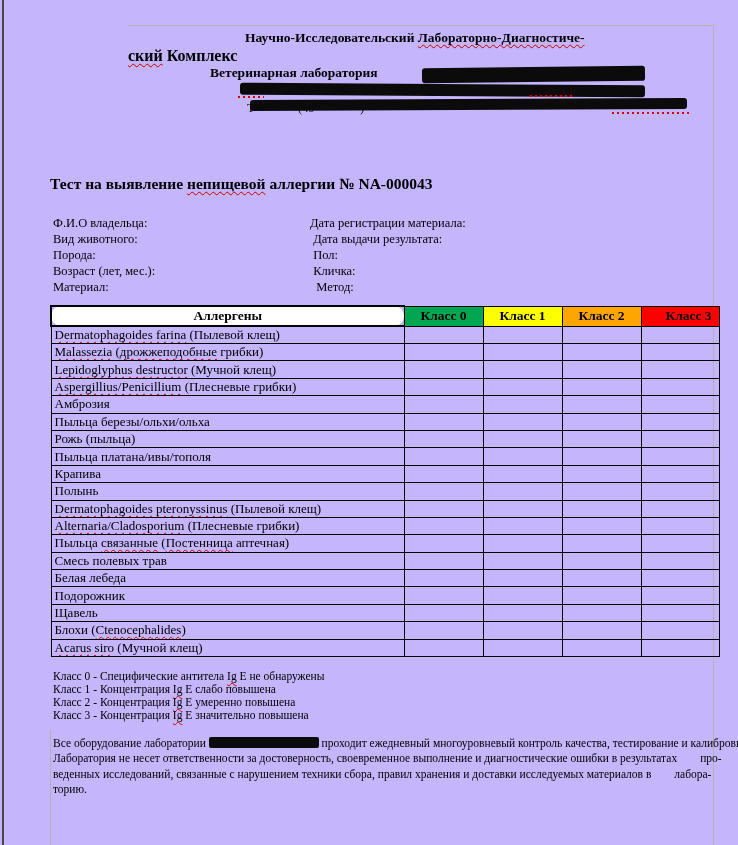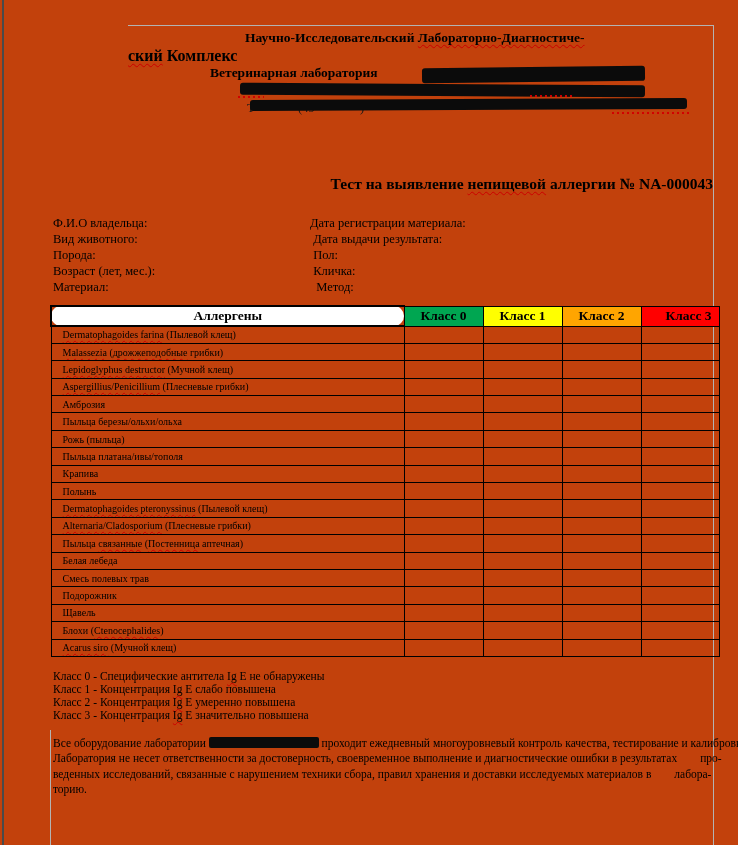--- a/index.html
+++ b/index.html
@@ -1,16 +1,16 @@
 <!DOCTYPE html>
 <html><head>
 <meta charset="utf-8">
 <style>
   html,body{margin:0;padding:0;background:#fff;}
-  .canvas{position:relative;width:738px;height:845px;background:#c2410c;overflow:hidden;
+  .canvas{position:relative;width:738px;height:845px;background:#c4b5fd;overflow:hidden;
           font-family:"Liberation Serif", serif;color:#000;}
   .abs{position:absolute;}
   
   .edge-line{left:2px;top:0;width:2px;height:845px;background:#4a4a4a;}
   .frame{background:#b3b3b3;}
   .frame-top{left:128px;top:25px;width:585px;height:1px;}
   .frame-right{left:713px;top:25px;width:1px;height:820px;}
   .frame-left{left:50px;top:730px;width:1px;height:115px;}
   
   .org1{left:245px;top:30px;font-weight:bold;font-size:13.5px;white-space:nowrap;}
@@ -20,35 +20,35 @@
   .bar1{left:422px;top:67px;width:223px;height:15px;transform:rotate(-0.6deg);}
   .bar2{left:240px;top:84px;width:405px;height:12px;transform:rotate(0.35deg);}
   .bar3{left:250px;top:99px;width:437px;height:11px;transform:rotate(-0.25deg);}
   .frag{position:absolute;z-index:1;font-size:12.5px;color:#1a1a1a;}
   .rdash{position:absolute;height:2px;z-index:4;
          background:repeating-linear-gradient(90deg,#d20000 0 2px,transparent 2px 5px);}
   .d1{left:238px;top:96px;width:26px;}
   .d2{left:530px;top:95px;width:45px;}
   .d3{left:612px;top:112px;width:80px;}
   
-  .title{left:50px;top:175px;width:663px;text-align:right;font-weight:bold;font-size:15.5px;white-space:nowrap;}
+  .title{left:50px;top:175px;width:663px;text-align:left;font-weight:bold;font-size:15.5px;white-space:nowrap;}
   
   .fields{font-size:12.5px;line-height:15.9px;white-space:pre;}
   .fields-left{left:53px;top:216px;}
   .fields-right{left:310px;top:216px;}
   
   .tablewrap{left:50px;top:305px;}
   table{border-collapse:collapse;table-layout:fixed;width:668px;}
   th,td{border:1px solid #000;padding:0;overflow:hidden;}
   thead tr{height:20px;}
   tbody tr{height:17.4px;}
   th.allergens{border-top-width:2px;border-bottom-width:2px;border-left-width:2px;
                font-weight:bold;font-size:13.5px;text-align:center;background:#fff;border-radius:10px;}
   .class-h{font-weight:bold;font-size:13.5px;text-align:center;color:#000;margin-left:36px;}
-  .name-cell{padding-left:11px;font-size:10px;white-space:nowrap;}
+  .name-cell{padding-left:3px;font-size:13px;white-space:nowrap;}
   .result-cell{background:transparent;}
   
   .legend{left:53px;top:670px;font-size:11.5px;line-height:12.9px;white-space:pre;}
   .footer{left:53px;top:736px;width:662px;font-size:11.5px;line-height:15.4px;}
   .footer div{white-space:nowrap;}
   .redact-inline{display:inline-block;background:#0b0b0b;border-radius:2px;vertical-align:-1px;}
   
   .sq{text-decoration-line:underline;text-decoration-style:wavy;text-decoration-color:#cc0000;
       text-decoration-thickness:1px;text-underline-offset:2px;text-decoration-skip-ink:none;}
 </style>
@@ -186,28 +186,28 @@
             <td class="result-cell"></td>
           </tr>
           <tr>
             <td class="name-cell"><span>Пыльца </span><span class="sq">связанные</span><span> (</span><span class="sq">Постенница</span><span> аптечная)</span></td>
             <td class="result-cell"></td>
             <td class="result-cell"></td>
             <td class="result-cell"></td>
             <td class="result-cell"></td>
           </tr>
           <tr>
+            <td class="name-cell"><span>Смесь полевых трав</span></td>
+            <td class="result-cell"></td>
+            <td class="result-cell"></td>
+            <td class="result-cell"></td>
+            <td class="result-cell"></td>
+          </tr>
+          <tr>
             <td class="name-cell"><span>Белая лебеда</span></td>
-            <td class="result-cell"></td>
-            <td class="result-cell"></td>
-            <td class="result-cell"></td>
-            <td class="result-cell"></td>
-          </tr>
-          <tr>
-            <td class="name-cell"><span>Смесь полевых трав</span></td>
             <td class="result-cell"></td>
             <td class="result-cell"></td>
             <td class="result-cell"></td>
             <td class="result-cell"></td>
           </tr>
           <tr>
             <td class="name-cell"><span>Подорожник</span></td>
             <td class="result-cell"></td>
             <td class="result-cell"></td>
             <td class="result-cell"></td>

